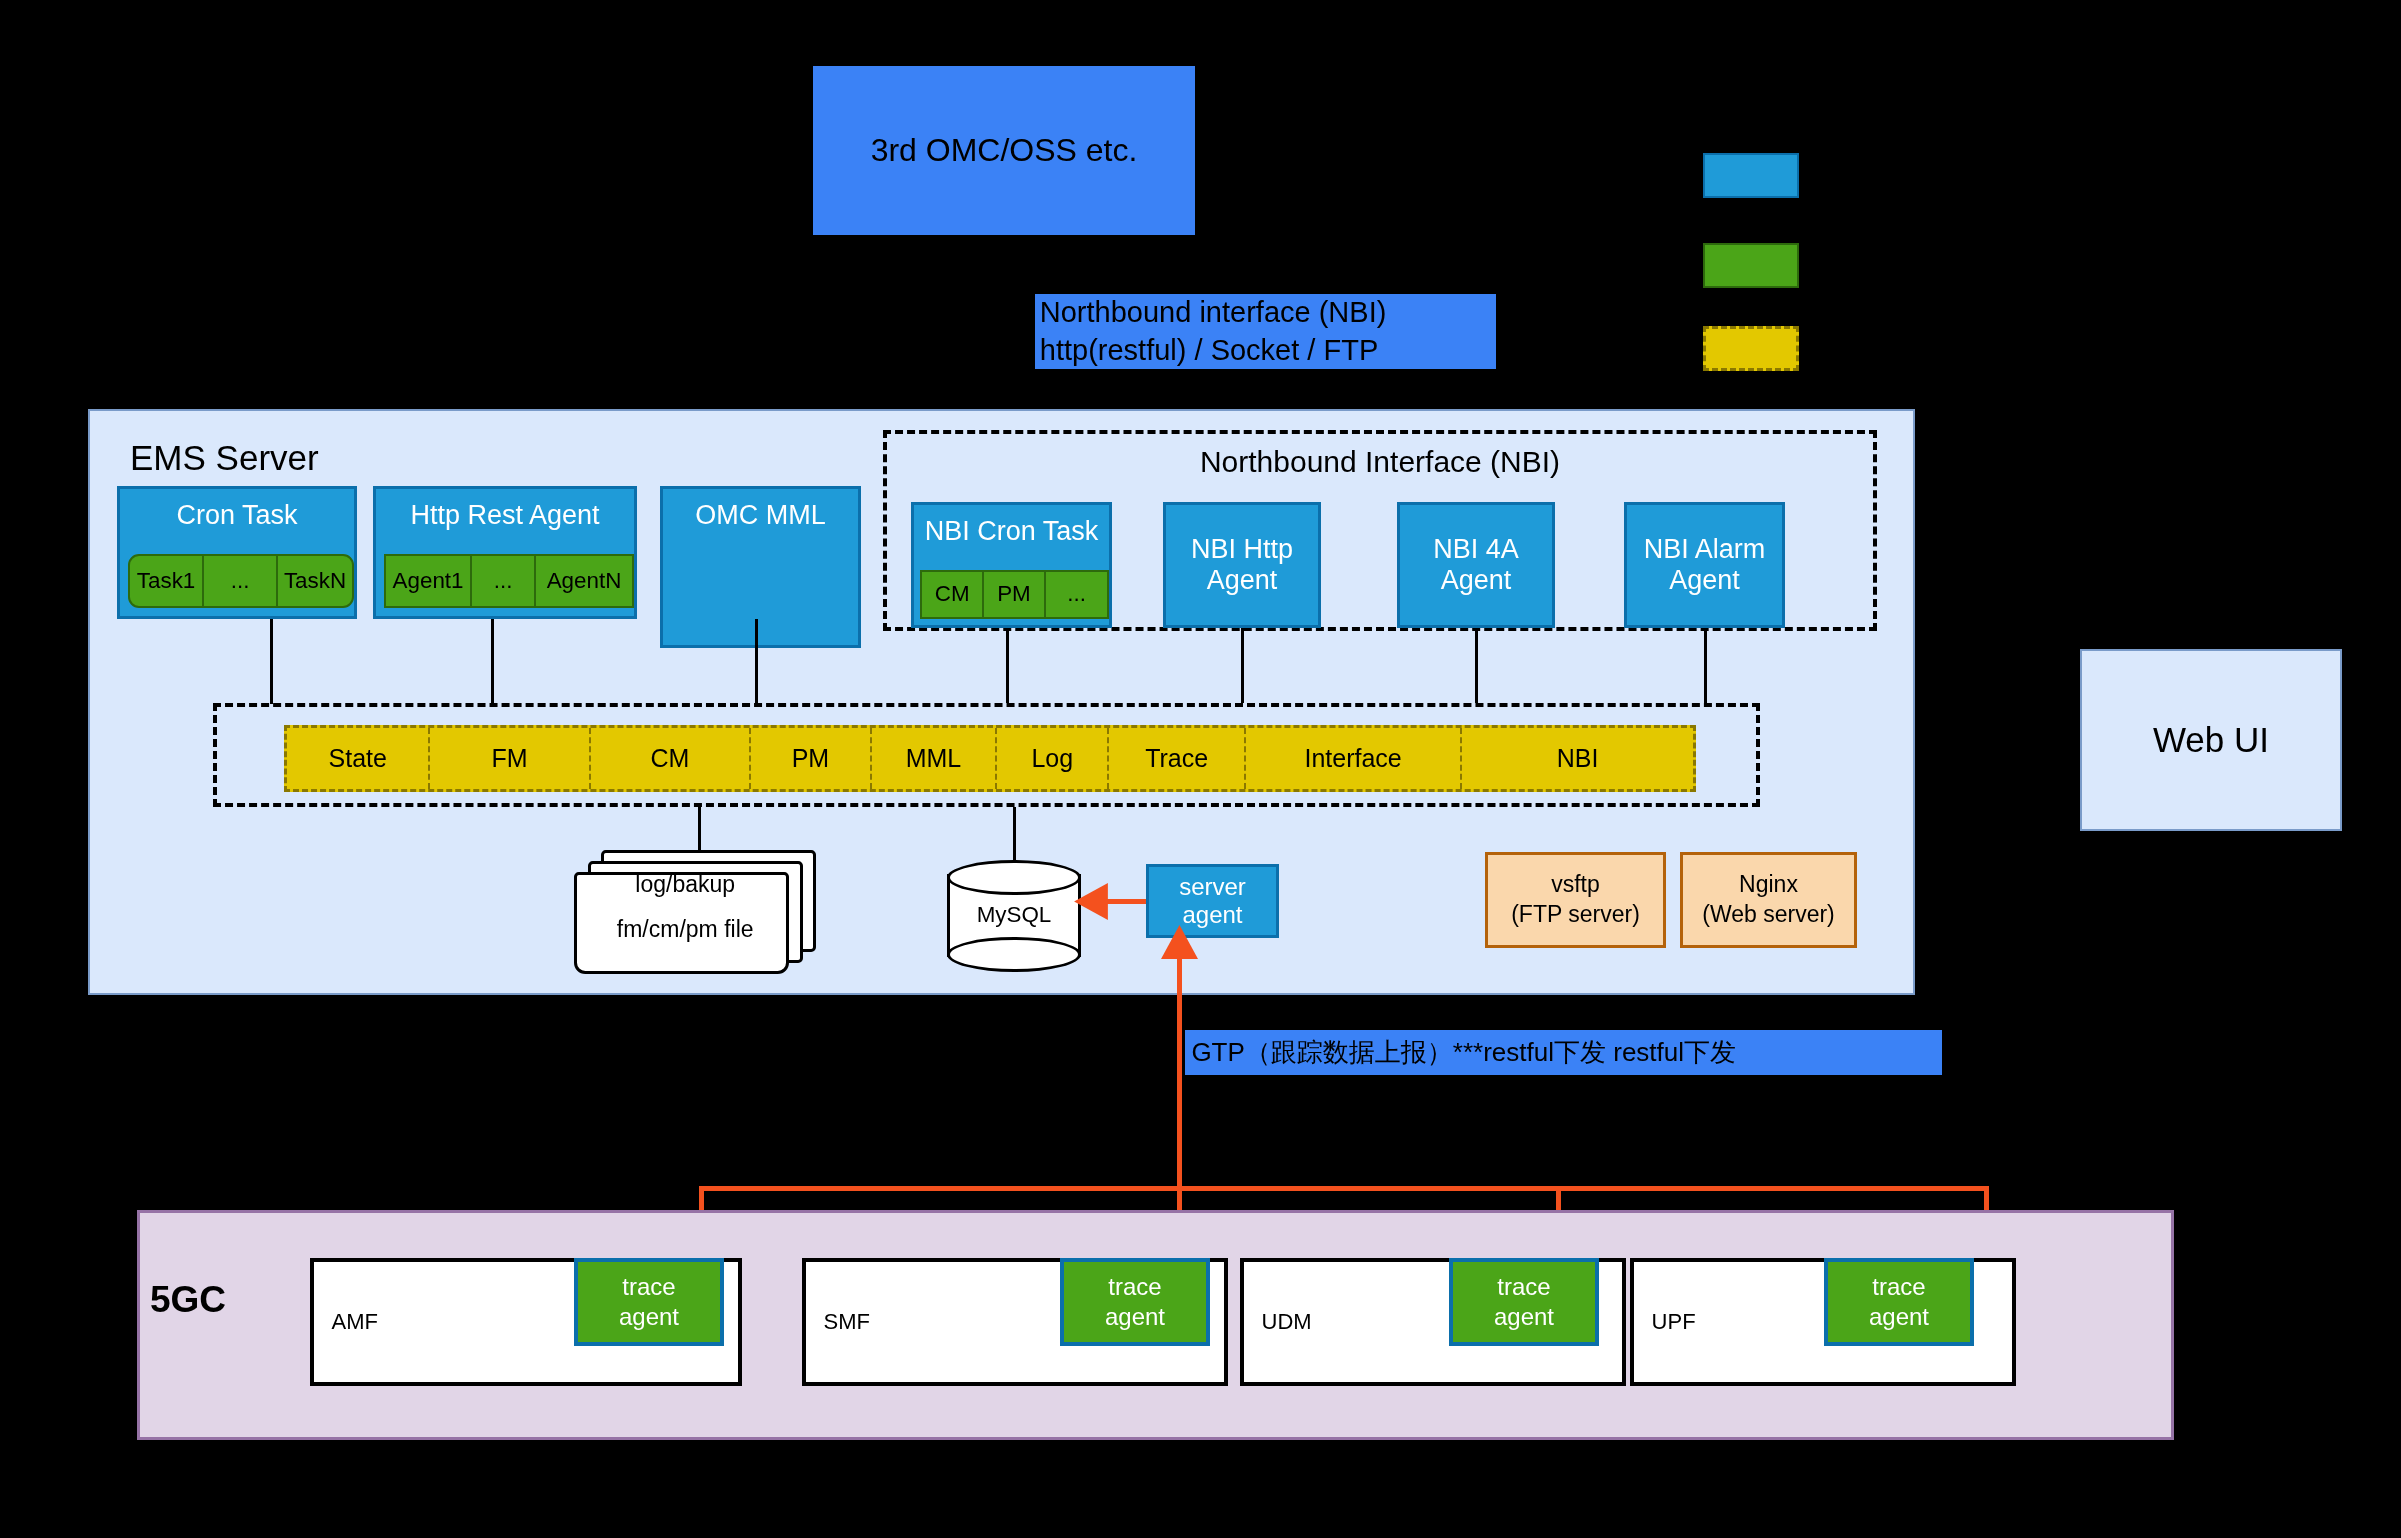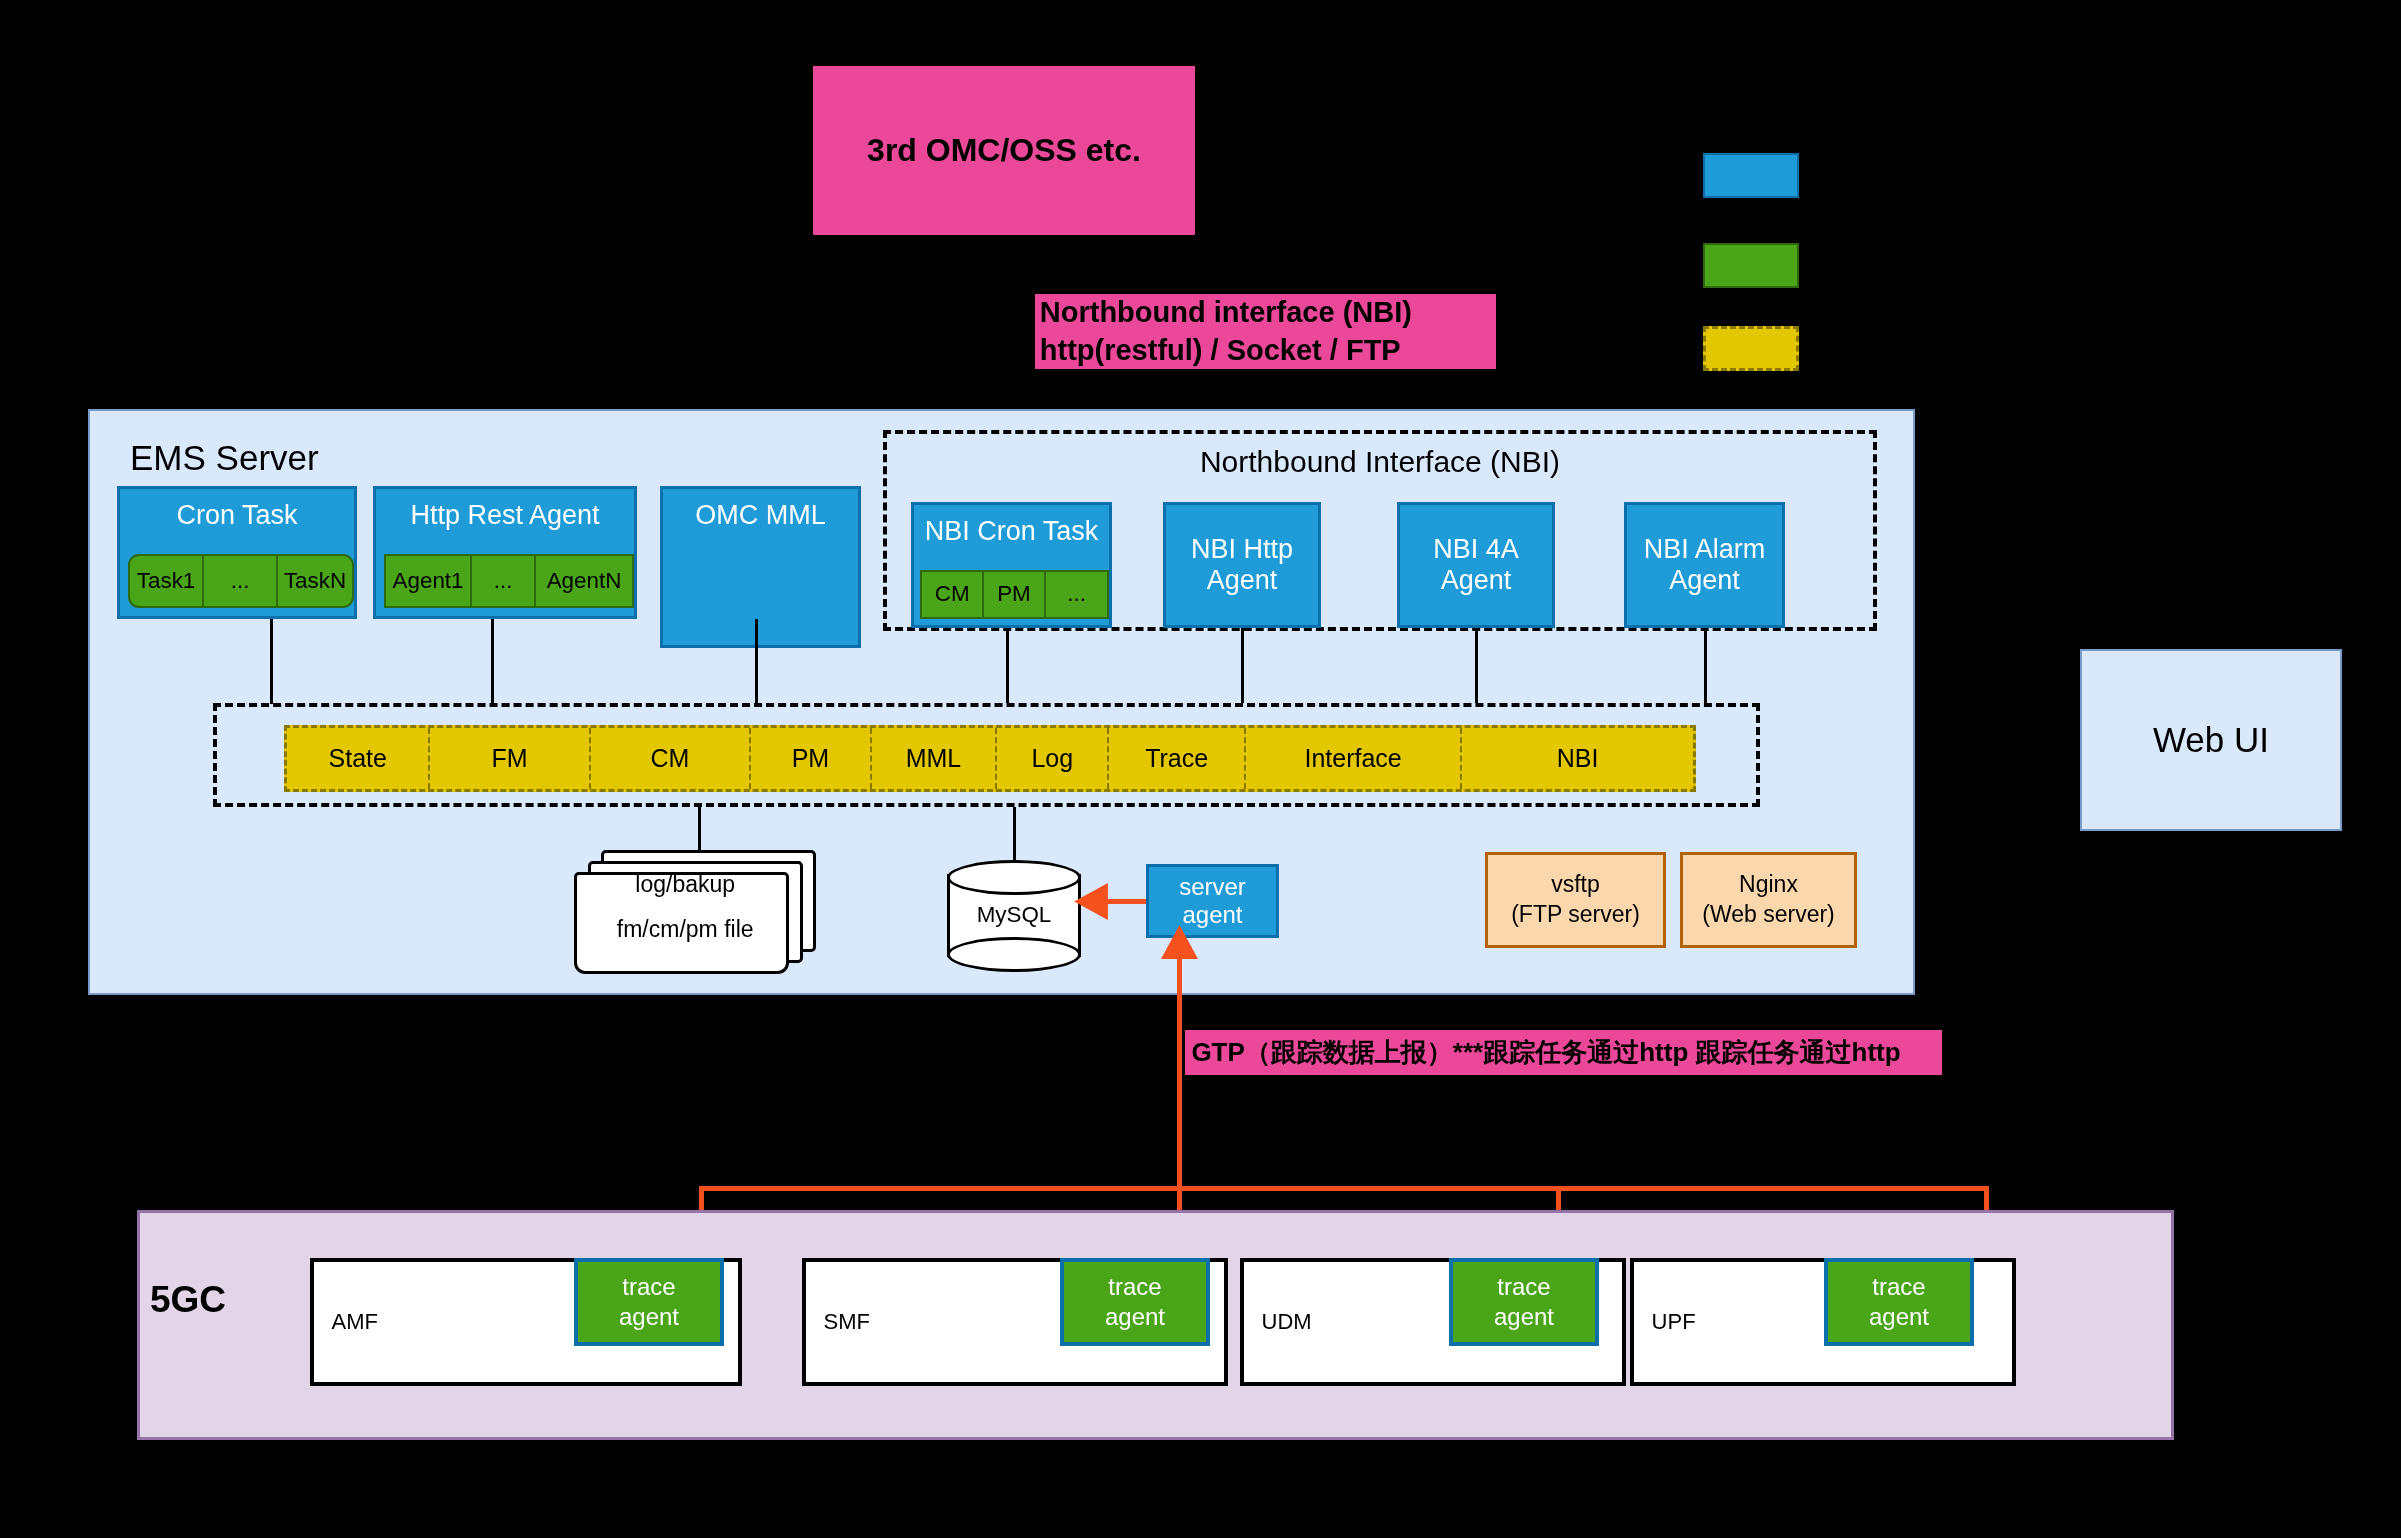--- a/index.html
+++ b/index.html
@@ -3,21 +3,21 @@
 <meta charset="utf-8">
 <style>
   html,body{margin:0;padding:0;background:#000;}
   body{width:2401px;height:1538px;position:relative;overflow:hidden;
        font-family:"Liberation Sans","DejaVu Sans",sans-serif;}
   .abs{position:absolute;box-sizing:border-box;}
   .ctr{display:flex;align-items:center;justify-content:center;text-align:center;}
   .col{flex-direction:column;}
 
   
-  .whitebox{background:#ec4899;color:#000;font-weight:bold;}
+  .whitebox{background:#3b82f6;color:#000;}
   #omc-oss-box{left:813px;top:66px;width:382px;height:169px;font-size:32px;}
   #nbi-proto-box{left:1035px;top:294px;width:461px;height:75px;font-size:29px;
       display:flex;flex-direction:column;justify-content:center;align-items:flex-start;padding-left:4.8px;line-height:1.28;}
   #gtp-note{left:1185px;top:1030px;width:757px;height:45px;font-size:26px;
       display:flex;align-items:center;padding-left:6.4px;white-space:nowrap;}
 
   
   .legend-sw{width:96px;height:45px;}
   #legend-blue{left:1703px;top:153px;background:#1f9bd8;border:2.4px solid #0b6fab;}
   #legend-green{left:1703px;top:243px;background:#4ba518;border:2.4px solid #2d6a0c;}
@@ -225,21 +225,21 @@
 <div class="abs peach ctr col" id="nginx">
   <div>Nginx</div>
   <div>(Web server)</div>
 </div>
 
 <div class="abs ctr" id="webui">
   <span>Web UI</span>
 </div>
 
 <div class="abs whitebox" id="gtp-note">
-  <span>GTP（跟踪数据上报）***跟踪任务通过http 跟踪任务通过http</span>
+  <span>GTP（跟踪数据上报）***restful下发 restful下发</span>
 </div>
 
 <div class="abs oline overt" style="left:1177px;top:938px;height:322px;"></div>
 <svg class="abs" style="left:1161px;top:925px;width:37px;height:34px;" viewBox="0 0 46 42" width="37" height="34">
   <polygon points="23,0 46,42 0,42" fill="#f4511e"></polygon>
 </svg>
 
 <div class="abs oline ohorz" style="left:699px;top:1186px;width:1290px;"></div>
 
 <div class="abs oline overt" style="left:699px;top:1186px;height:93px;"></div>

